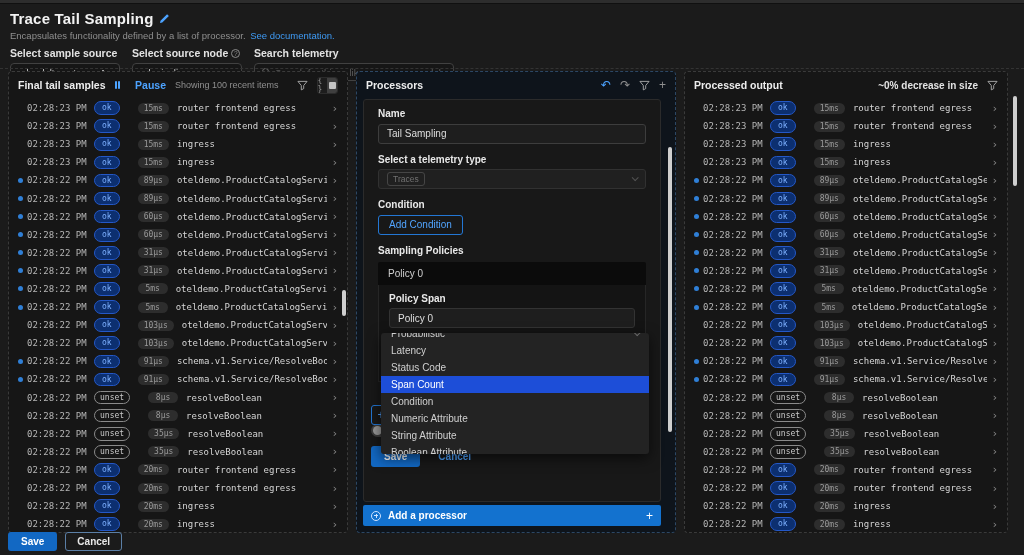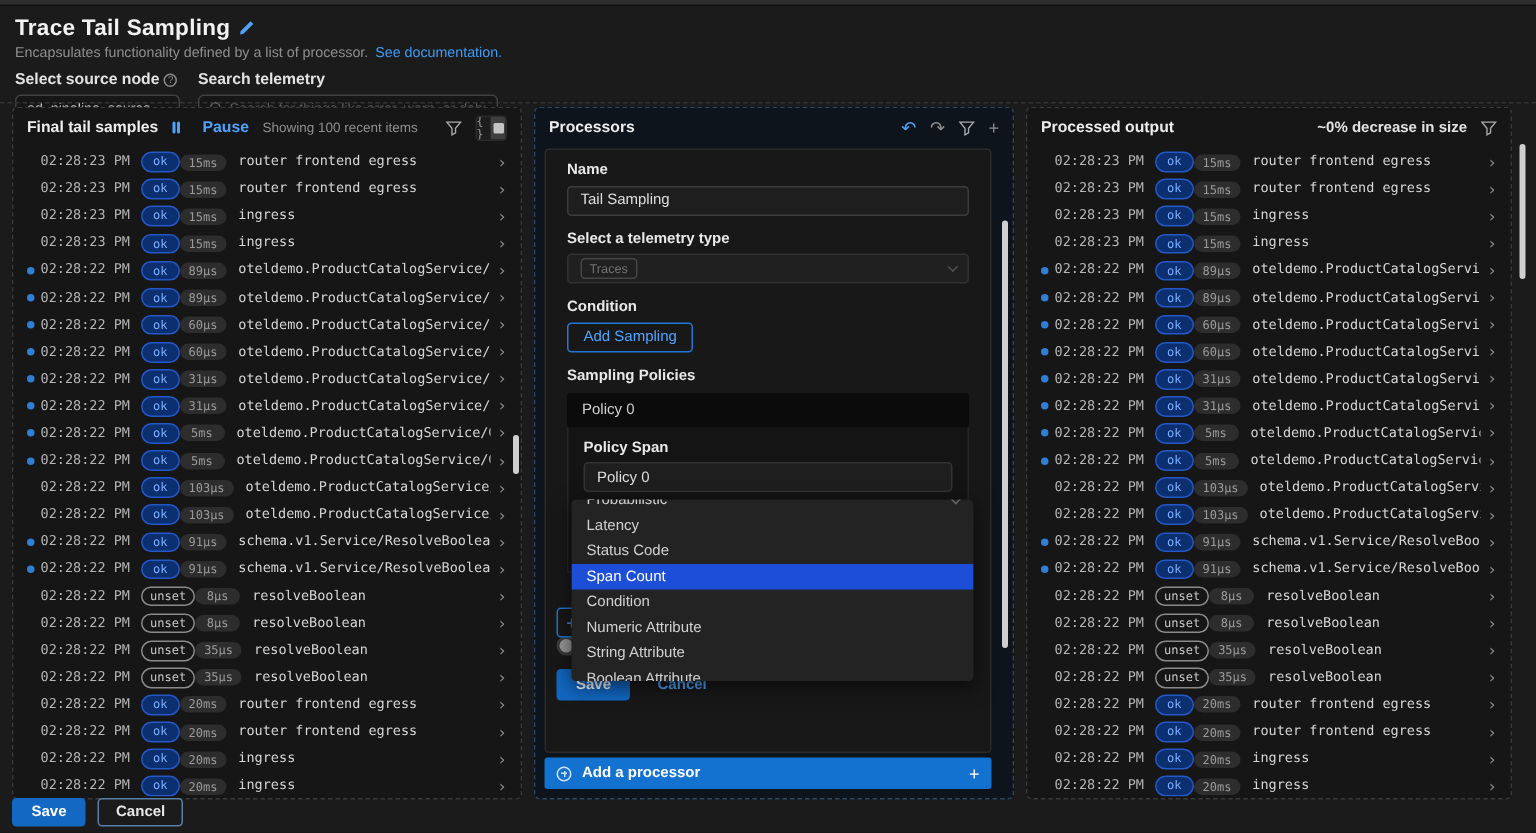--- a/index.html
+++ b/index.html
@@ -57,21 +57,21 @@
 
   
   .rows{position:absolute;left:1px;right:1px;top:27px;bottom:1px;overflow:hidden}
   .trow{display:flex;align-items:center;height:18.1px;padding:0 8px;font-family:"DejaVu Sans Mono",monospace;cursor:pointer}
   .trow .dot{width:5px;height:5px;border-radius:50%;background:transparent;margin-right:4px;flex:none}
   .trow .dot.on{background:#2f7fd6}
   .trow .t{font-size:9px;color:#b5b5b5;width:67px;flex:none}
   .badge{font-size:8px;border-radius:8px;padding:1px 7px;flex:none;text-align:center;line-height:1.2}
   .badge.ok{background:#0c2f70;color:#7db0ff;border:1px solid #2458c7}
   .badge.unset{background:transparent;color:#c9c9c9;border:1px solid #8a8a8a;padding:1px 5px}
-  .dur{font-size:8px;background:#2d2d2d;color:#9a9a9a;border-radius:8px;padding:1px 6px;margin-left:0;
+  .dur{font-size:8px;background:#2d2d2d;color:#9a9a9a;border-radius:8px;padding:1px 6px;margin-left:18px;
     min-width:30px;text-align:center;flex:none}
   .nm{font-size:9px;color:#d6d6d6;margin-left:8px;white-space:nowrap;overflow:hidden}
   .chev{margin-left:auto;color:#8a8a8a;font-size:11px;line-height:1;padding-left:4px}
   .scrollthumb{position:absolute;width:4px;background:#cfcfcf;border-radius:2px;z-index:3}
 
   
   .icon-txt{font-size:12px;color:#8f8f8f;cursor:pointer;line-height:1}
   .icon-txt.blue{color:#4da3ff}
   .card{position:absolute;left:6px;right:14px;top:27px;height:403px;background:#181818;border:1px solid #2b2b2b;
     border-radius:3px;padding:8px 14px;overflow:visible}
@@ -133,20 +133,27 @@
       <svg class="pencil" viewBox="0 0 16 16">
         <path d="M12.1 1.5l2.4 2.4-8.8 8.8-3 .6.6-3 8.8-8.8z"></path>
       </svg>
     </div>
     <div class="subtitle">
       <span>Encapsulates functionality defined by a list of processor.</span>
       <a href="#">See documentation.</a>
     </div>
     <div class="controls">
       <div class="ctrl">
+        <label>Select sample source</label>
+        <div class="select">
+          <span class="val">edgedelta-gateway-5c8</span>
+          <i class="caret"></i>
+        </div>
+      </div>
+      <div class="ctrl">
         <label>
           <span>Select source node</span>
           <span class="info-circle">?</span>
         </label>
         <div class="select">
           <span class="val">ed_pipeline_source_mult</span>
           <i class="caret"></i>
         </div>
       </div>
       <div class="ctrl">
@@ -399,21 +406,21 @@
         </div>
         <div class="fgroup">
           <div class="flabel">Select a telemetry type</div>
           <div class="dselect">
             <span class="chip">Traces</span>
             <i class="caret dim"></i>
           </div>
         </div>
         <div class="fgroup">
           <div class="flabel">Condition</div>
-          <span class="btn-outline">Add Sampling</span>
+          <span class="btn-outline">Add Condition</span>
         </div>
         <div class="flabel" style="margin-bottom:6px">Sampling Policies</div>
         <div>
           <div class="policy-head">Policy 0</div>
           <div class="policy-body">
             <div class="flabel">Policy Span</div>
             <input class="tinput" style="border-color: rgb(51, 51, 51); margin-bottom: 8px;" value="Policy 0">
             <div class="flabel">Policy Type</div>
             <div class="fselect">
               <span>Probabilistic</span>

